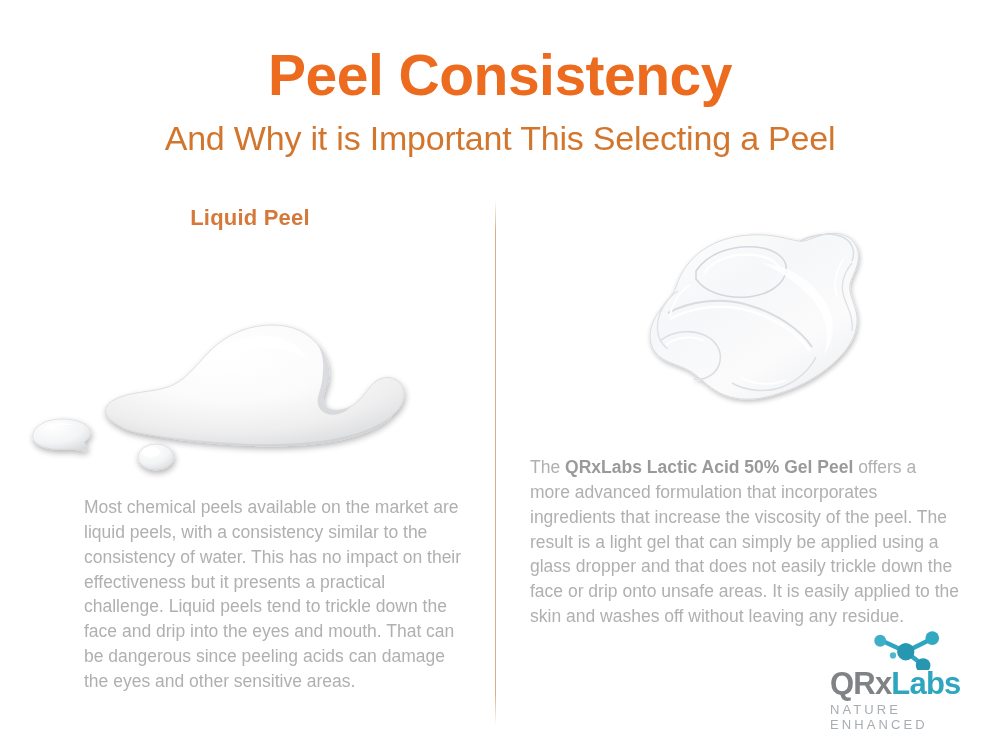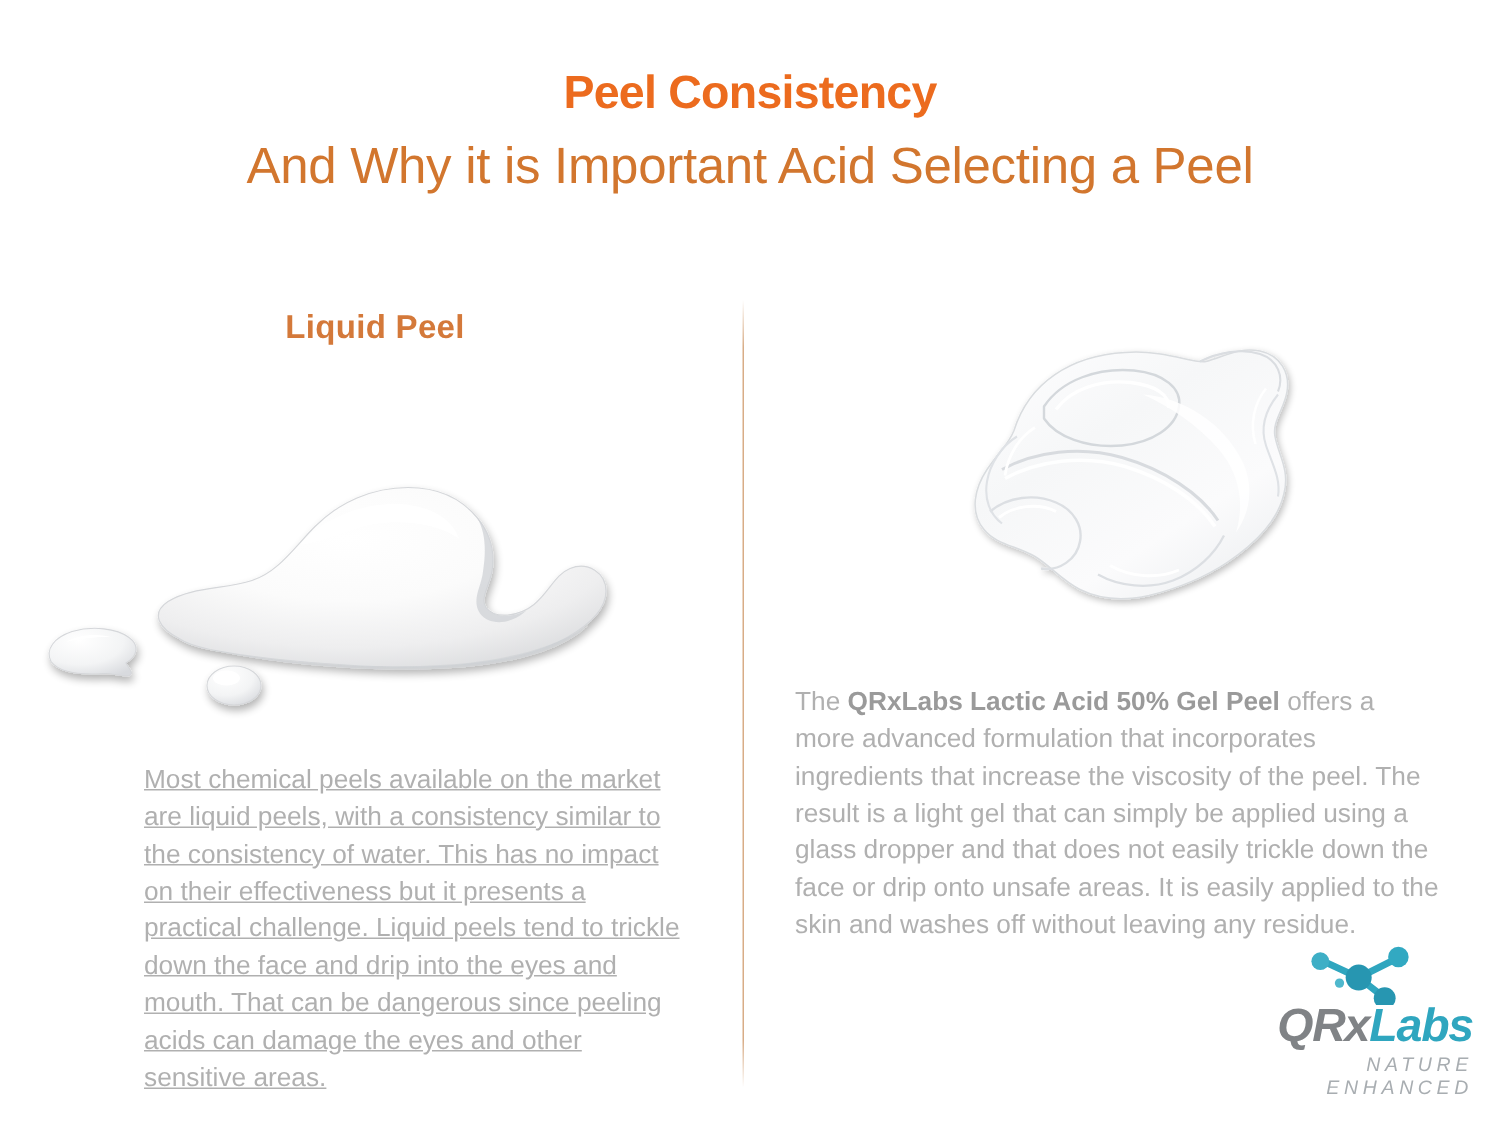--- a/index.html
+++ b/index.html
@@ -24,21 +24,21 @@
 
   
   .header {
     position: absolute;
     top: 46px;
     left: 0;
     width: 1000px;
     text-align: center;
   }
   .main-title {
-    font-size: 31px;
+    font-size: 57px;
     font-weight: bold;
     color: #EC6B1E;
     letter-spacing: -0.5px;
     line-height: 1.05;
     margin: 0;
     font-family: "Liberation Sans", sans-serif;
   }
   .subtitle {
     margin: 14px 0 0 0;
     font-size: 34px;
@@ -111,41 +111,39 @@
 
   
   .body-text {
     font-size: 17.5px;
     line-height: 1.42;
     color: #B0B0B0;
     font-weight: normal;
     font-family: "Liberation Sans", sans-serif;
   }
   .left-body {
-    margin: 16px;
+    margin: 4px;
     padding: 0 30px 0 80px;
-    text-decoration: underline;
   }
   .right-body {
     margin: 0;
     padding: 0 40px 0 30px;
   }
   .body-text b {
     color: #9A9A9A;
     font-weight: bold;
   }
 
   
   .logo {
     position: absolute;
     right: 18px;
     bottom: 18px;
     width: 152px;
-    text-align: right;
-    font-style: italic;
+    text-align: left;
   }
   .logo-mark {
     height: 42px;
     display: block;
     margin: 0 auto -2px auto;
   }
   .logo-word {
     font-size: 31px;
     font-weight: bold;
     letter-spacing: -0.8px;
@@ -162,21 +160,21 @@
     font-family: "Liberation Sans", sans-serif;
   }
 </style>
 </head>
 <body>
 
 <div class="slide">
 
   <div class="header">
     <h1 class="main-title">Peel Consistency</h1>
-    <h2 class="subtitle">And Why it is Important Acid Selecting a Peel</h2>
+    <h2 class="subtitle">And Why it is Important This Selecting a Peel</h2>
   </div>
 
   <div class="divider"></div>
 
   <div class="columns">
 
     <div class="col">
       <div class="col-heading">Liquid Peel</div>
 
       <div class="art-wrap">

